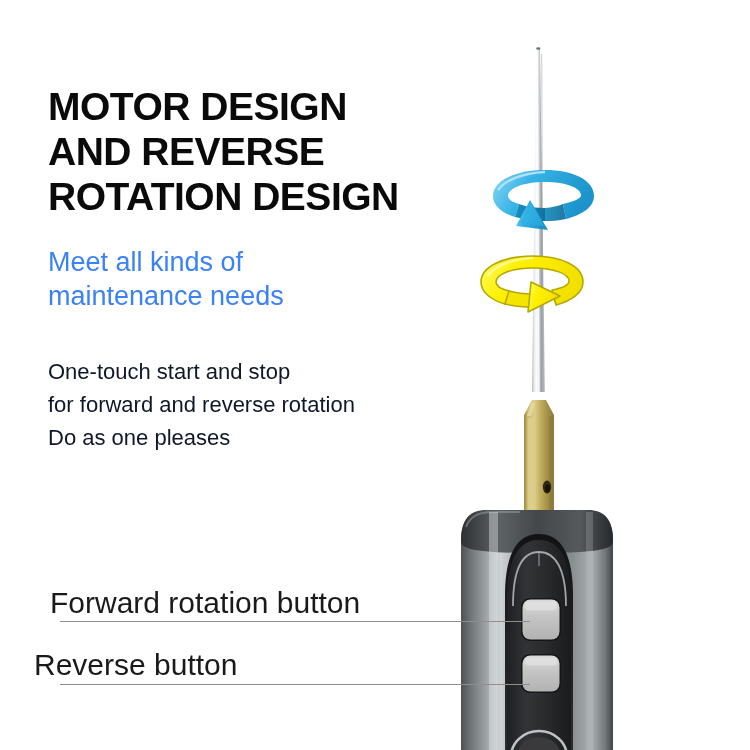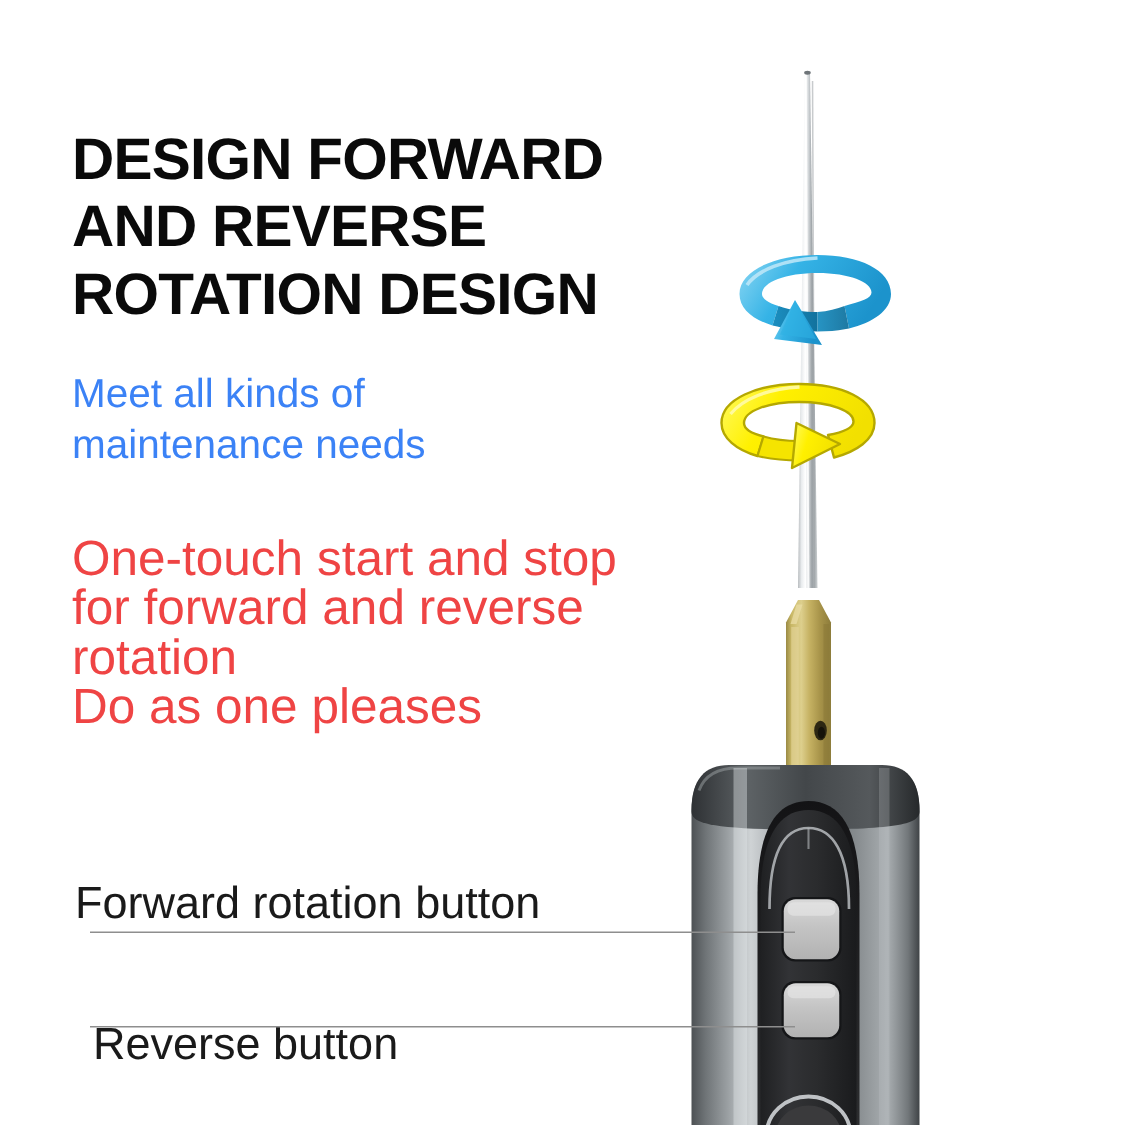--- a/index.html
+++ b/index.html
@@ -30,41 +30,41 @@
     width:400px;
     font-size:27px;
     line-height:34px;
     color:#3b82f6;
     white-space:pre-line;
   }
   .sub2{
     position:absolute;
     left:48px; top:355px;
     width:420px;
-    font-size:33px;
+    font-size:22px;
     line-height:33px;
-    color:#ef4444;
+    color:#0f172a;
     white-space:pre-line;
   }
 
   
   .callout-label{
     position:absolute;
     font-size:30px;
     color:#1a1a1a;
     white-space:nowrap;
   }
   .callout-line{
     position:absolute;
     height:1px;
     background:#8e8e8e;
   }
   #co1-label{left:50px; top:586px;}
   #co1-line{left:60px; top:621px; width:470px;}
-  #co2-label{left:62px; top:648px;margin-top:32px;}
+  #co2-label{left:34px; top:648px;}
   #co2-line{left:60px; top:684px; width:470px;}
 
   
   #tool{position:absolute;left:0;top:0;width:750px;height:750px;}
 </style>
 </head>
 <body>
 
 <div id="stage">
 
@@ -254,21 +254,21 @@
       <rect x="522.5" y="599.5" width="37" height="40" rx="8" fill="url(#gBtn)"></rect>
       <rect x="525" y="601.5" width="32" height="9" rx="4" fill="#e4e4e4" opacity="0.7"></rect>
     </g>
     <g>
       <rect x="521" y="654" width="40" height="39" rx="9" fill="#151618"></rect>
       <rect x="522.5" y="655.5" width="37" height="36" rx="8" fill="url(#gBtn)"></rect>
       <rect x="525" y="657.5" width="32" height="8" rx="4" fill="#e4e4e4" opacity="0.7"></rect>
     </g>
   </svg>
 
-  <div class="headline">DESIGN FORWARD
+  <div class="headline">MOTOR DESIGN
 AND REVERSE
 ROTATION DESIGN</div>
 
   <div class="sub1">Meet all kinds of
 maintenance needs</div>
 
   <div class="sub2">One-touch start and stop
 for forward and reverse rotation
 Do as one pleases</div>
 

